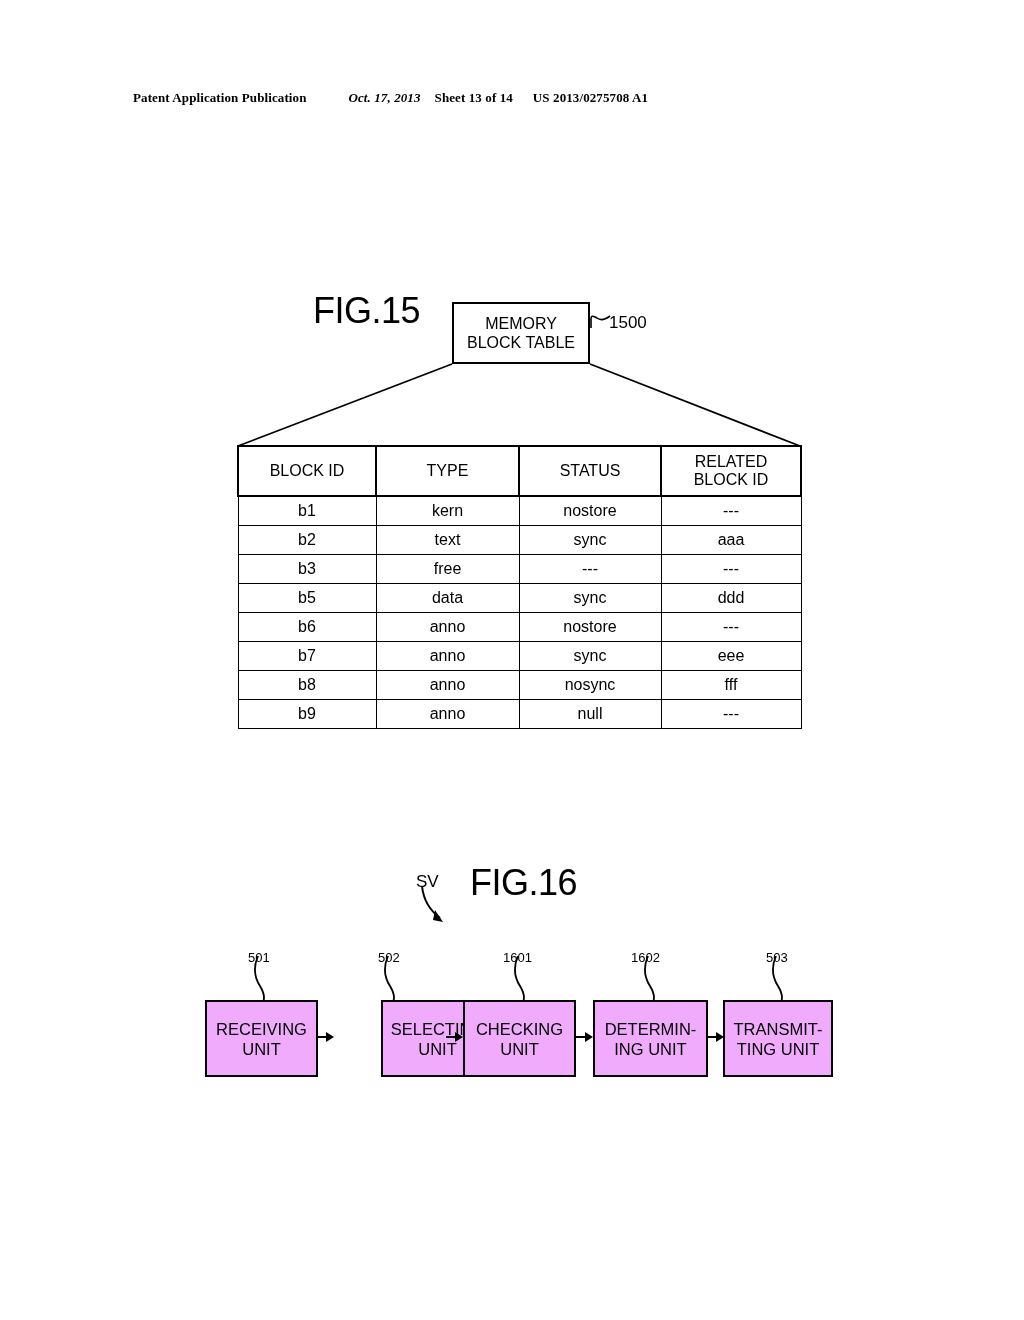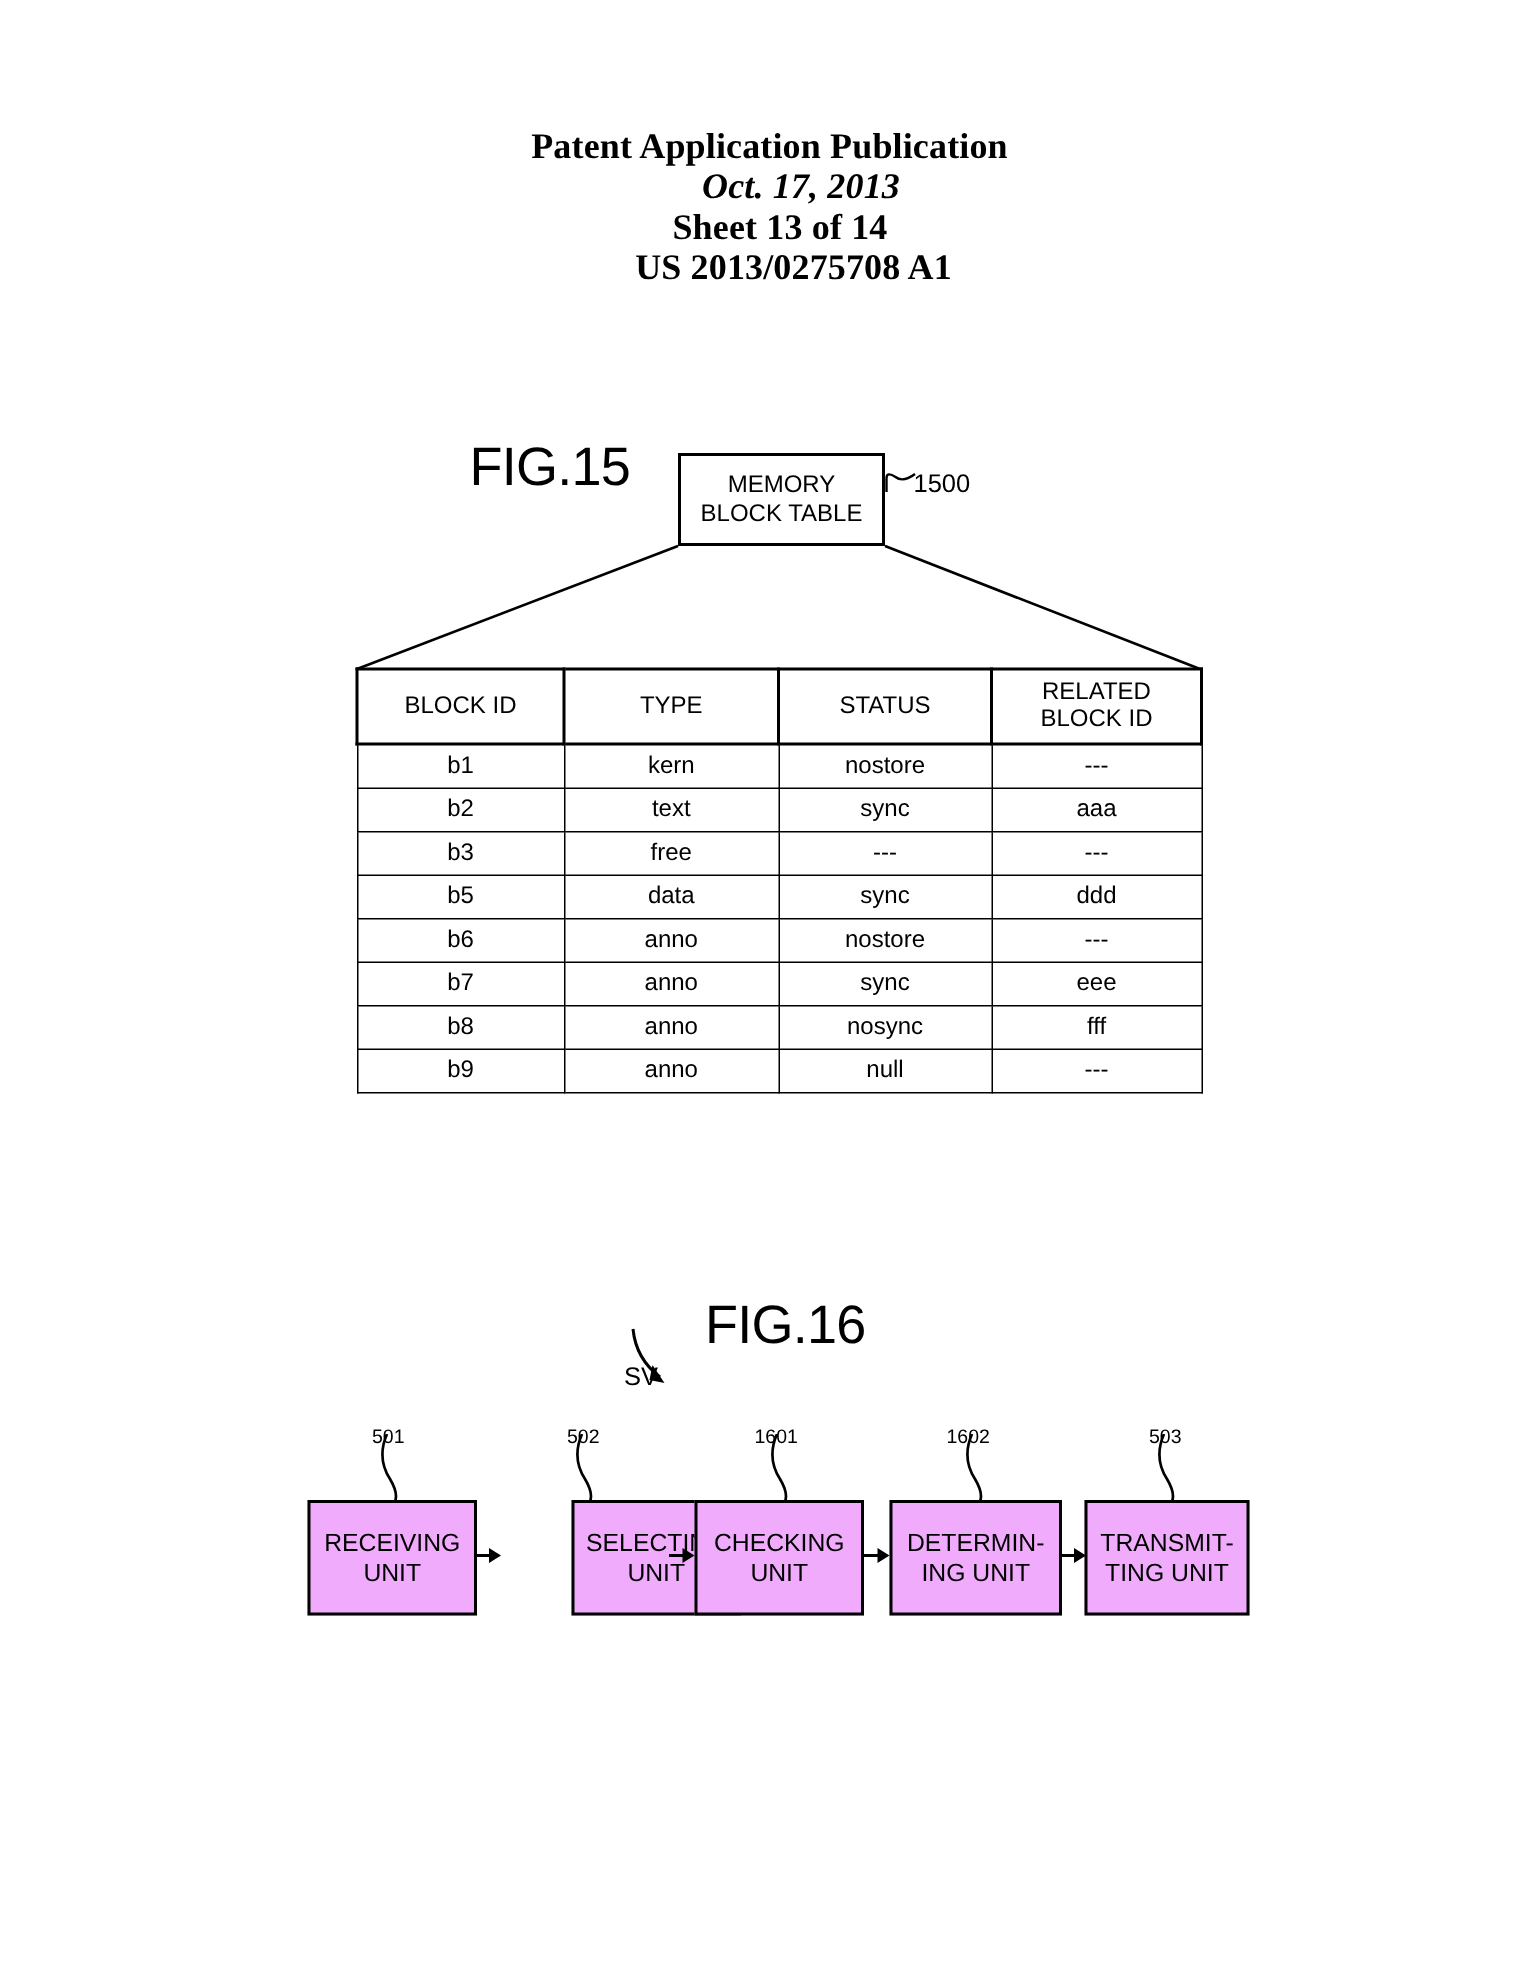--- a/index.html
+++ b/index.html
@@ -18,50 +18,48 @@
 
   
   #page-header {
     position: absolute;
     top: 85px;
     left: 133px;
     width: 760px;
     height: 26px;
     font-family: "Liberation Serif", serif;
     font-weight: bold;
-    font-size: 24px;
+    font-size: 13px;
     letter-spacing: 0.1px;
     white-space: nowrap;
     display: flex;
     align-items: center;
-    flex-direction: column;
   }
   #page-header .h-pub   { }
   #page-header .h-date  { margin-left: 42px; font-style: italic; }
   #page-header .h-sheet { margin-left: 14px; }
-  #page-header .h-num   { margin-left: 32px; text-align: right; }
+  #page-header .h-num   { margin-left: 20px; text-align: right; }
 
   
   .fig-label {
     position: absolute;
     font-family: "Liberation Sans", sans-serif;
     font-size: 36px;
     letter-spacing: -0.5px;
     white-space: nowrap;
   }
   #fig15-label { top: 290px; left: 313px; }
   #fig16-label { top: 862px; left: 470px; }
 
   #sv-label {
     position: absolute;
     top: 872px;
     left: 416px;
     font-size: 17px;
     font-family: "Liberation Sans", sans-serif;
-    margin-top: 36px;
   }
   #sv-arrow {
     position: absolute;
     top: 884px;
     left: 418px;
     width: 48px;
     height: 44px;
   }
 
   

